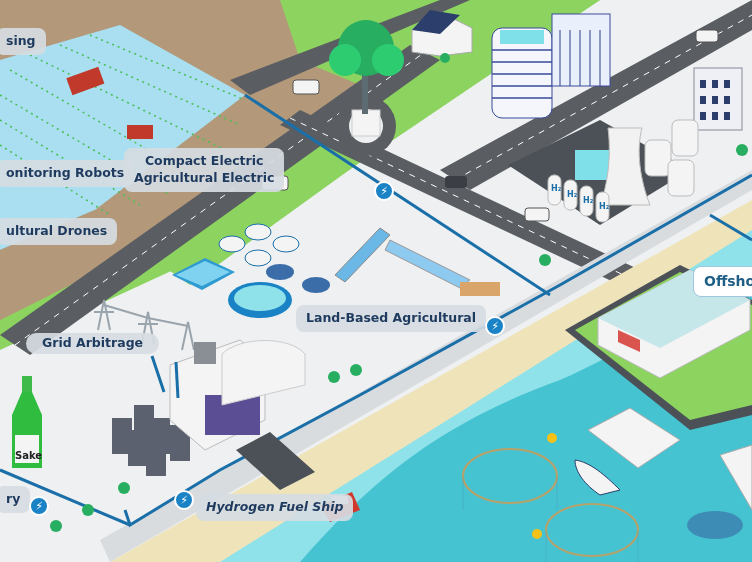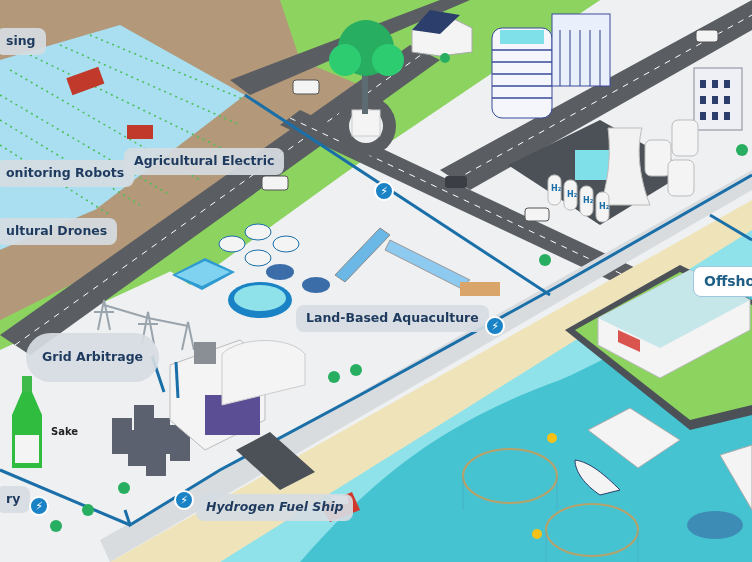--- a/index.html
+++ b/index.html
@@ -1,22 +1,22 @@
 <!DOCTYPE html>
 <html><head>
 <meta charset="utf-8">
 <style>
   html,body{margin:0;padding:0;}
   body{width:752px;height:562px;overflow:hidden;position:relative;background:#eef0f2;font-family:"DejaVu Sans","Liberation Sans",sans-serif;}
   .scene{position:absolute;inset:0;border-radius:25px;}
   .label{position:absolute;background:rgba(214,220,226,0.92);color:#1e3a5f;font-weight:bold;font-size:12.5px;padding:5px 10px;border-radius:8px;line-height:1.35;white-space:nowrap;}
-  .label.cloud{border-radius:30px;padding:16px 16px;}
+  .label.cloud{border-radius:30px;padding:2px 16px;}
   .label.white{background:#fff;border:1px solid #9fc7dd;color:#1e5f86;font-size:14px;}
   .bolt{position:absolute;width:20px;height:20px;border-radius:50%;background:#1a83c5;border:2px solid #fff;box-sizing:border-box;display:flex;align-items:center;justify-content:center;color:#fff;font-size:11px;}
-  .sake-label{position:absolute;left:15px;top:426px;font-size:10px;font-weight:bold;color:#222;margin-left:36px;}
+  .sake-label{position:absolute;left:15px;top:450px;font-size:10px;font-weight:bold;color:#222;}
 </style>
 </head>
 <body>
 
 <div class="scene">
 <svg width="752" height="562" viewBox="0 0 752 562" xmlns="http://www.w3.org/2000/svg">
 
   <rect width="752" height="562" fill="#eef0f2"></rect>
 
   <polygon points="0,0 600,0 260,230 0,350" fill="#8cd35f"></polygon>
@@ -212,24 +212,25 @@
     <rect x="525" y="208" width="24" height="13" rx="3"></rect>
     <rect x="696" y="30" width="22" height="12" rx="3"></rect>
   </g>
   <rect x="445" y="176" width="22" height="12" rx="3" fill="#3b3f45"></rect>
 </svg>
 
   
   <div class="label" style="left:-4px;top:28px;"><span>sing</span></div>
   <div class="label" style="left:-4px;top:160px;"><span>onitoring Robots</span></div>
   <div class="label" style="left:124px;top:148px;text-align:center;">
+    <div>Compact Electric</div>
     <div>Agricultural Electric</div>
   </div>
   <div class="label" style="left:-4px;top:218px;"><span>ultural Drones</span></div>
-  <div class="label" style="left:296px;top:305px;"><span>Land-Based Aquaculture</span></div>
+  <div class="label" style="left:296px;top:305px;"><span>Land-Based Agricultural</span></div>
   <div class="label cloud" style="left:26px;top:333px;"><span>Grid Arbitrage</span></div>
   <div class="label" style="left:-4px;top:486px;"><span>ry</span></div>
   <div class="label" style="left:196px;top:494px;font-style:italic;"><span>Hydrogen Fuel Ship</span></div>
   <div class="label white" style="left:693px;top:266px;"><span>Offshor</span></div>
 
   
   <div class="sake-label">Sake</div>
 
   
   <div style="position:absolute;left:551px;top:184px;font-size:8px;font-weight:bold;color:#1a6fa8;">H₂</div>

